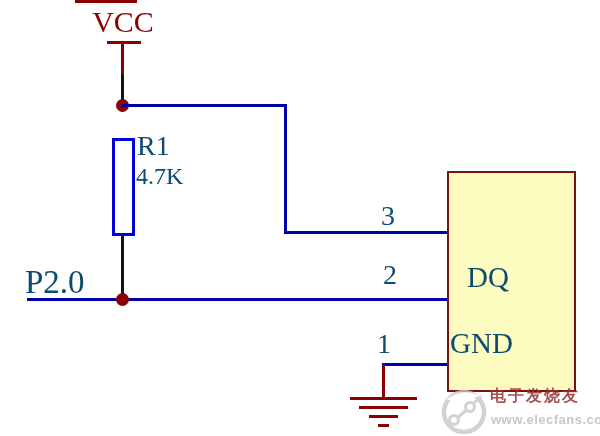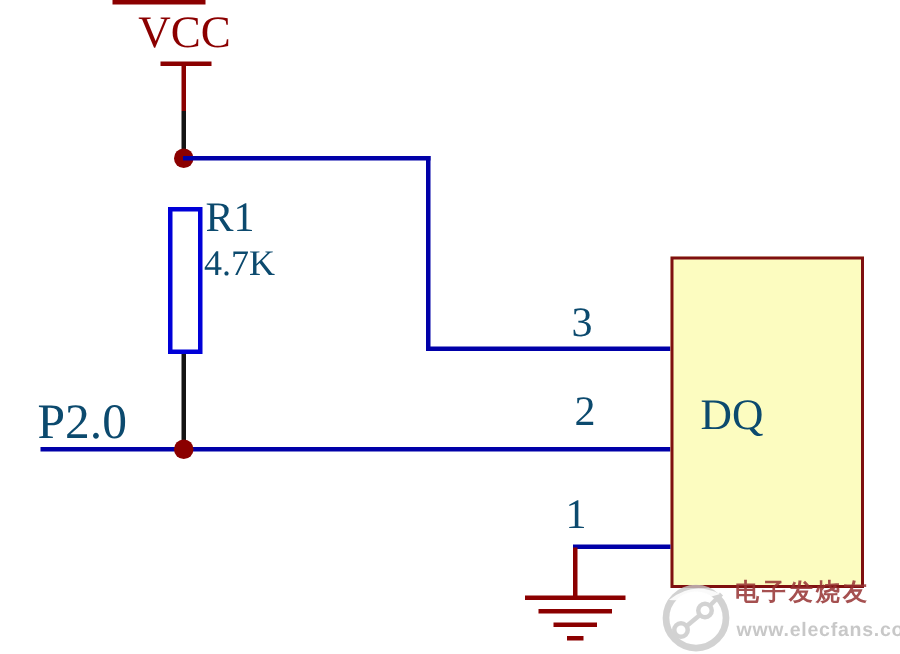--- a/index.html
+++ b/index.html
@@ -68,20 +68,21 @@
   <div class="lbl" style="left:25px;top:266px;font-size:33px;">P2.0</div>
   <div class="abs wire-blue" style="left:27px;top:298px;width:420px;height:3px;"></div>
   <div class="junction" style="left:116px;top:293px;"></div>
 
   <div class="lbl pin-num" style="left:378px;top:202px;">3</div>
   <div class="lbl pin-num" style="left:380px;top:261px;">2</div>
   <div class="lbl pin-num" style="left:374px;top:330px;">1</div>
 
   <div id="chip-body"></div>
   <div class="lbl pin-name" style="left:431px;top:263px;margin-left:36px;">DQ</div>
+  <div class="lbl pin-name" style="left:450px;top:329px;">GND</div>
 
   <div class="abs wire-blue" style="left:382px;top:363px;width:65px;height:3px;"></div>
   <div class="abs wire-red" style="left:382px;top:365px;width:3px;height:33px;"></div>
   <div>
     <div class="abs wire-red" style="left:350px;top:397px;width:67px;height:3px;"></div>
     <div class="abs wire-red" style="left:359px;top:406px;width:49px;height:3px;"></div>
     <div class="abs wire-red" style="left:369px;top:415px;width:29px;height:3px;"></div>
     <div class="abs wire-red" style="left:378px;top:424px;width:11px;height:3px;"></div>
   </div>
 

